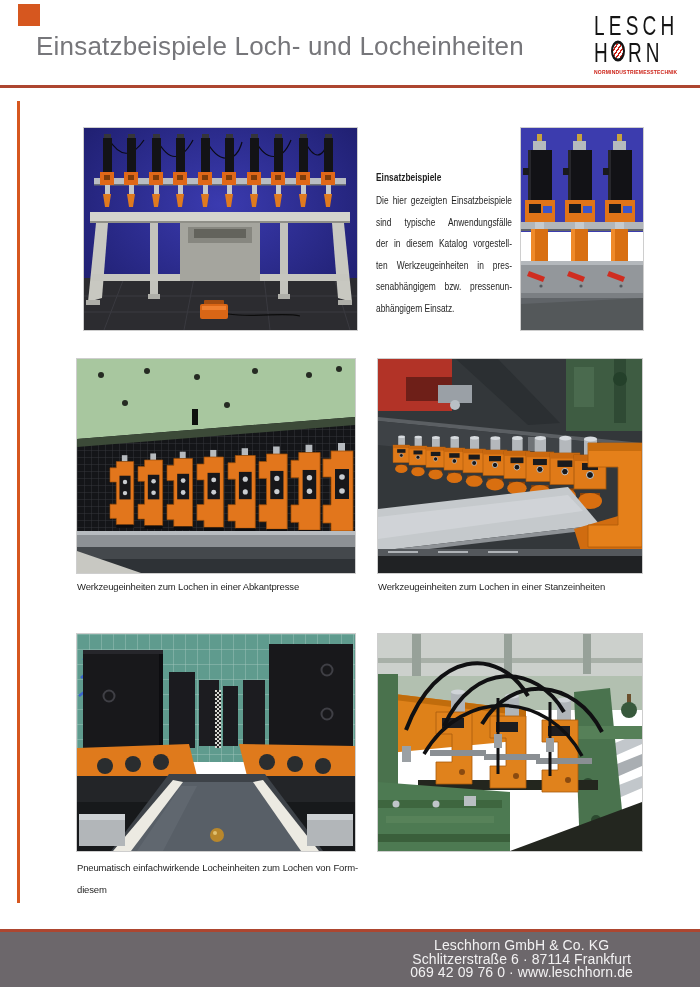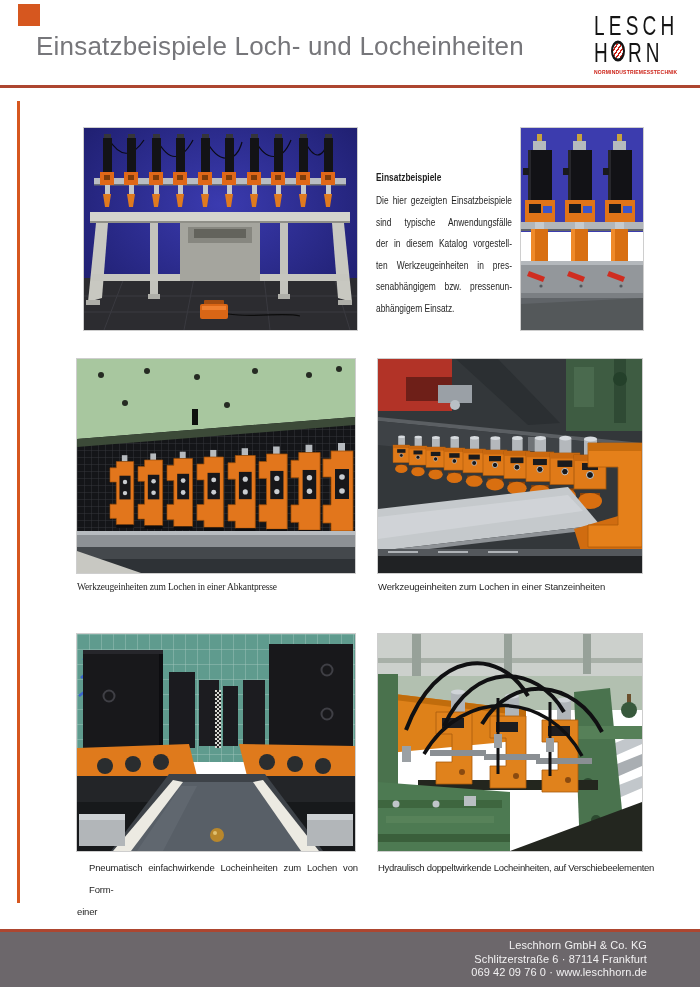--- a/index.html
+++ b/index.html
@@ -41,36 +41,36 @@
   #intro{position:absolute;left:376px;top:123px;width:136px;margin-top:48px;}
   #intro-scale{transform:scaleX(0.8);transform-origin:top left;width:170px;}
   #intro-heading{font-size:10.5px;font-weight:700;color:var(--text-dark,#1f1f1f);margin:0 0 7px 0;}
   .intro-line{font-size:10.5px;line-height:21.5px;color:var(--text-dark,#1f1f1f);
               text-align:justify;text-align-last:justify;}
   .intro-line.last{text-align-last:left;}
 
   
   .caption{position:absolute;font-size:9.5px;line-height:12px;color:var(--text-dark,#1f1f1f);
            letter-spacing:-.15px;white-space:nowrap;}
-  #caption-abkant{left:77px;top:581px;width:290px;font-family:Liberation Serif, serif;}
+  #caption-abkant{left:77px;top:581px;width:290px;}
   #caption-exzenter{left:378px;top:581px;width:290px;}
   .caption2{position:absolute;font-size:9.5px;color:var(--text-dark,#1f1f1f);letter-spacing:-.15px;}
   #caption-pneumatisch{left:77px;top:857px;width:281px;}
   #caption-hydraulisch{left:378px;top:857px;width:268px;}
   .cap-line{line-height:22px;white-space:nowrap;}
-  .cap-line.just{white-space:normal;text-align:justify;text-align-last:justify;margin-left:12px;}
+  .cap-line.just{white-space:normal;text-align:justify;text-align-last:justify;}
   #caption-hydraulisch .cap-line{letter-spacing:-.3px;}
 
   
   #footer-rule{position:absolute;left:0;top:929px;width:700px;height:3px;
                background:var(--rule-red,#ad4630);}
   #footer-bar{position:absolute;left:0;top:932px;width:700px;height:55px;
               background:var(--footer-gray,#6c676b);}
-  #footer-text{position:absolute;right:53px;top:7px;text-align:right;
-               font-size:11px;line-height:13.5px;color:#f2f1f2;letter-spacing:.1px;}
+  #footer-text{position:absolute;right:67px;top:7px;text-align:center;
+               font-size:14px;line-height:13.5px;color:#f2f1f2;letter-spacing:.1px;}
 </style>
 </head>
 <body>
 
 <div id="page">
 
   <div id="accent-square"></div>
   <div id="page-title">Einsatzbeispiele Loch- und Locheinheiten</div>
 
   <div id="logo">
@@ -460,24 +460,23 @@
         <circle cx="18" cy="170" r="3.5" fill="#c0c5c9"></circle>
         <circle cx="58" cy="170" r="3.5" fill="#c0c5c9"></circle>
         <rect x="86" y="162" width="12" height="10" fill="#b9bec2"></rect>
       </g>
       <polygon points="132,217 264,168 264,217" fill="#23261f"></polygon>
     </svg>
   </div>
 
   <div class="caption2" id="caption-pneumatisch">
     <div class="cap-line just">Pneumatisch einfachwirkende Locheinheiten zum Lochen von Form-</div>
-    <div class="cap-line">einer</div>
+    <div class="cap-line">diesem</div>
   </div>
   <div class="caption2" id="caption-hydraulisch">
-    <div class="cap-line">Hydraulisch doppeltwirkende Locheinheiten, auf Verschiebeelementen</div>
   </div>
 
   <div id="footer-rule"></div>
   <div id="footer-bar">
     <div id="footer-text">
       <div>Leschhorn GmbH &amp; Co. KG</div>
       <div>Schlitzerstraße 6 · 87114 Frankfurt</div>
       <div>069 42 09 76 0 · www.leschhorn.de</div>
     </div>
   </div>

